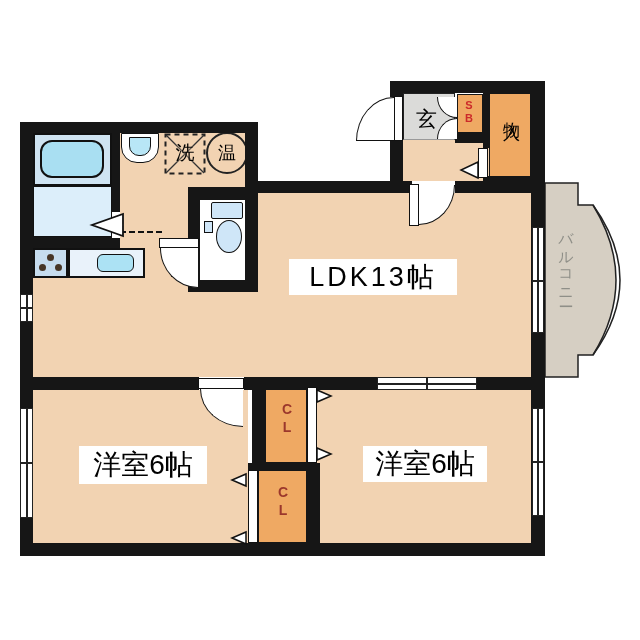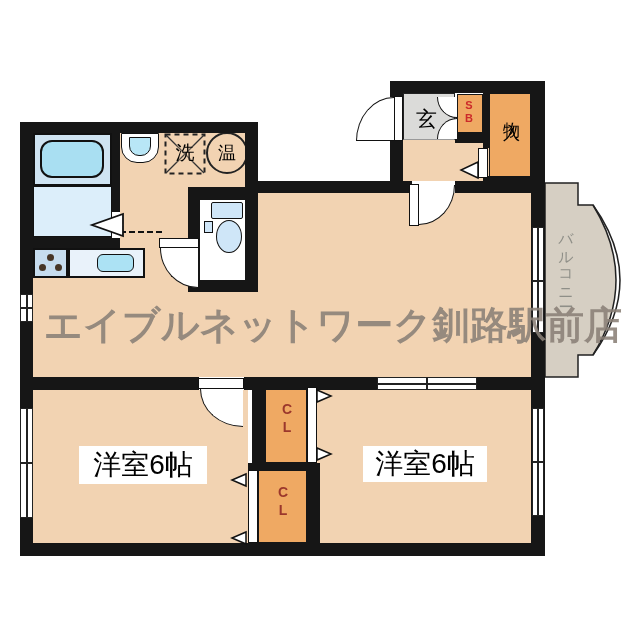--- a/index.html
+++ b/index.html
@@ -160,23 +160,23 @@
   </div>
   <div class="win" style="left:532px;top:408px;width:12px;height:108px;">
     <div class="winline" style="left:4px;top:0;width:1.5px;height:100%;"></div>
     <div class="winline" style="left:0;top:52px;width:100%;height:1.5px;"></div>
   </div>
   <div class="win" style="left:377px;top:377px;width:100px;height:13px;">
     <div class="winline" style="left:0;top:5px;width:100%;height:1.5px;"></div>
     <div class="winline" style="left:48px;top:0;width:1.5px;height:100%;"></div>
   </div>
 
+  <div class="lbl lblbox" style="left:289px;top:259px;width:168px;height:36px;font-size:27px;letter-spacing:3px;">LDK13帖</div>
   <div class="lbl lblbox" style="left:79px;top:446px;width:128px;height:38px;font-size:28px;">洋室6帖</div>
   <div class="lbl lblbox" style="left:363px;top:446px;width:124px;height:36px;font-size:28px;">洋室6帖</div>
   <div class="lbl" style="left:416px;top:105px;font-size:21px;">玄</div>
   <div class="lbl vtext sb-text" style="left:463px;top:99px;height:32px;">SB</div>
   <div class="lbl vtext" style="left:500px;top:108px;height:62px;font-size:17px;">物入</div>
   <div class="lbl vtext cl-text" style="left:279px;top:401px;height:46px;">CL</div>
   <div class="lbl vtext cl-text" style="left:275px;top:484px;height:46px;">CL</div>
 
-  <div class="wm" style="left:44px;top:300px;">エイブルネットワーク釧路駅前店</div>
 
 </div>
 
 </body></html>

